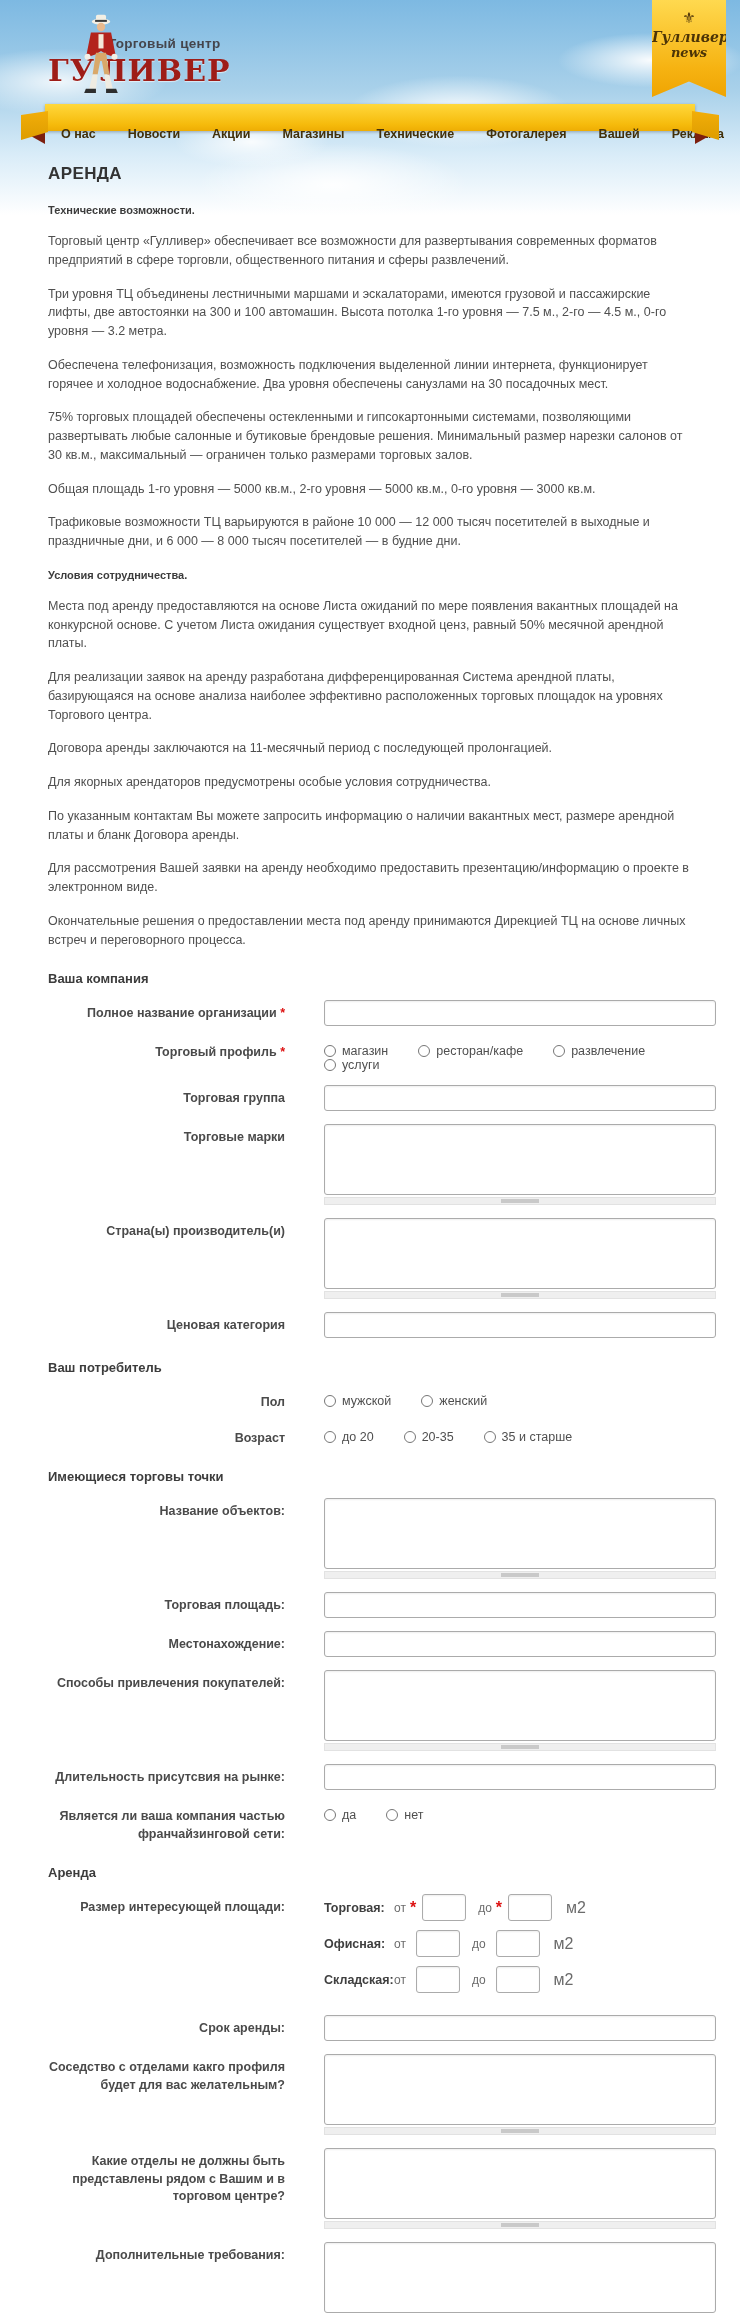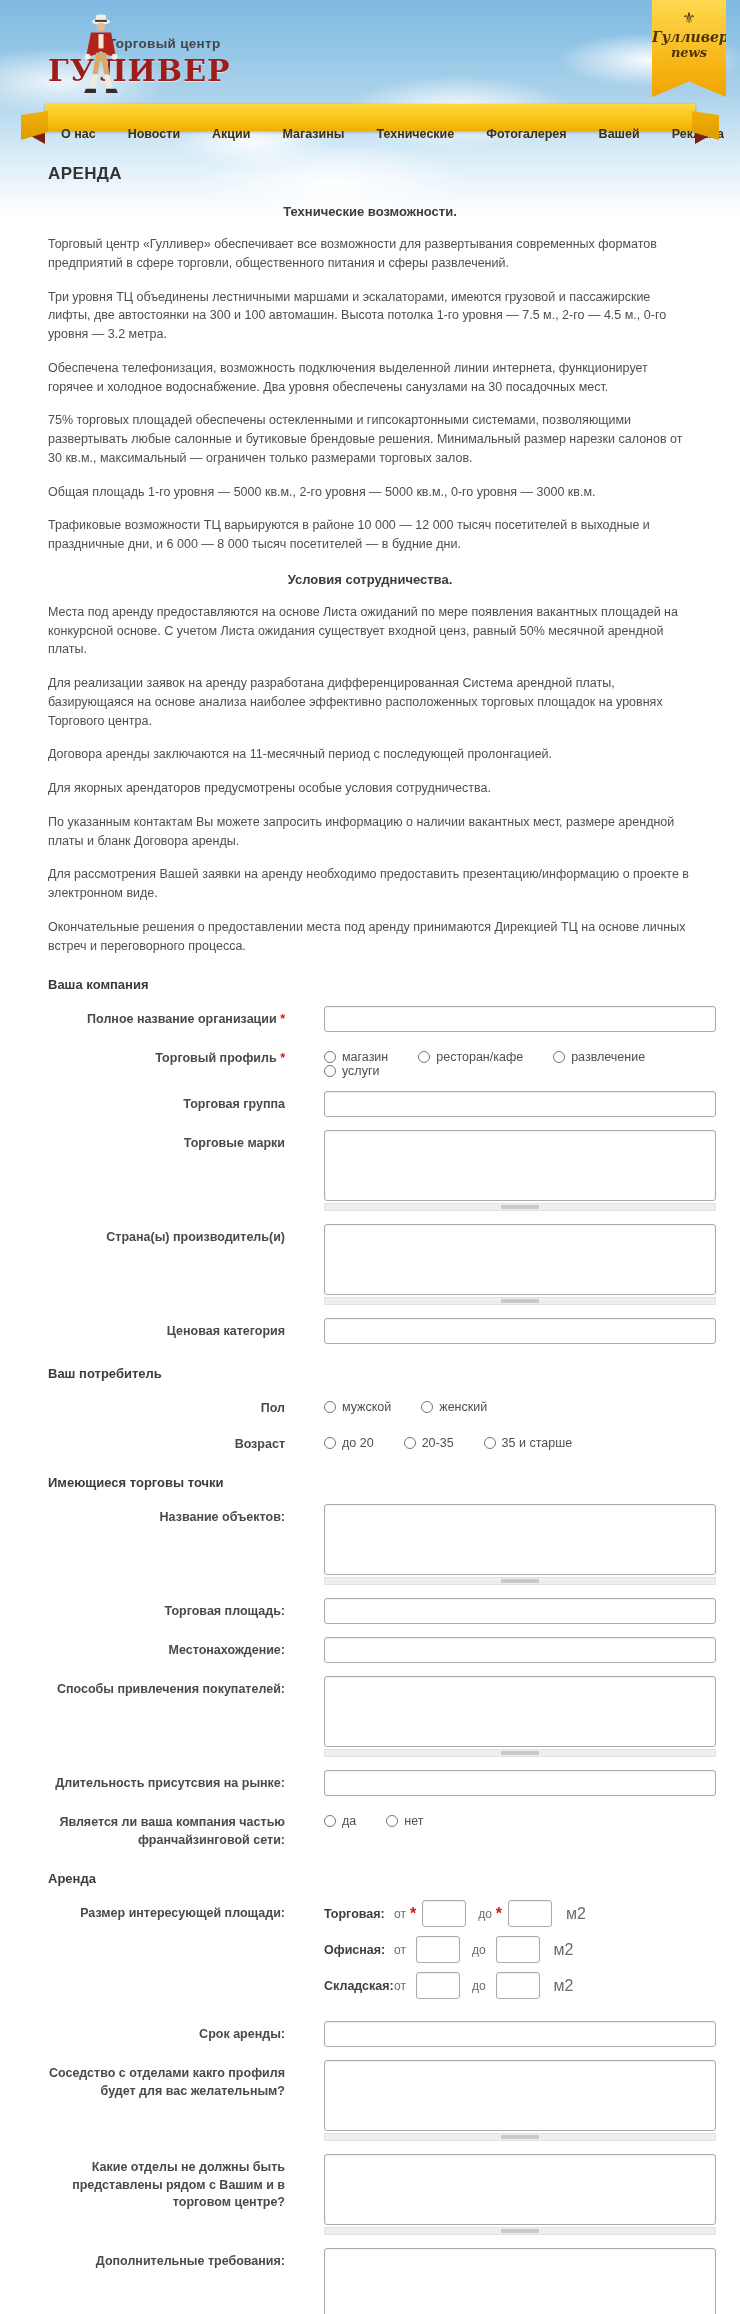--- a/index.html
+++ b/index.html
@@ -49,21 +49,21 @@
   .nav-tail { position:absolute; top:7px; width:27px; height:29px; background:linear-gradient(#f2ae09,#dd9c00); z-index:1; }
   .nav-tail.left  { left:-24px; clip-path:polygon(0 14%, 100% 0, 100% 72%, 0 100%); }
   .nav-tail.right { right:-24px; clip-path:polygon(0 0, 100% 14%, 100% 100%, 0 72%); }
   .nav-fold { position:absolute; top:27px; width:23px; height:13px; background:#7c1f0e; }
   .nav-fold.left  { left:-23px; clip-path:polygon(0 0, 100% 0, 100% 100%); }
   .nav-fold.right { right:-23px; clip-path:polygon(0 0, 100% 0, 0 100%); }
 
   
   .content { position:relative; z-index:1; padding:14px 48px 0 48px; flex:0 0 auto; }
   h1.page-title { font-size:17px; font-weight:bold; color:#333; letter-spacing:.4px; margin-bottom:20px; }
-  .txt-section h2 { font-size:13px; font-weight:bold; color:#3c3c3c; margin:18px 0 16px;text-align:center; }
+  .txt-section h2 { font-size:11px; font-weight:bold; color:#3c3c3c; margin:18px 0 16px; }
   .txt-section p { font-size:12.5px; line-height:1.5; color:#4f4f4f; margin:0 0 15px; }
 
   
   .lease-form { margin-top:10px; }
   .form-group-heading { font-size:13px; font-weight:bold; color:#3c3c3c; margin:22px 0 14px; }
   .form-row { display:flex; align-items:flex-start; margin-bottom:13px;gap:24px; }
   .form-label { width:237px; flex:0 0 237px; text-align:right; font-weight:bold; font-size:12.5px;
                 color:#4a4a4a; line-height:1.4; padding-top:5px; }
   .req { color:#dd1111; font-weight:bold; }
   .form-control { margin-left:15px; width:392px; flex:0 0 392px; }

